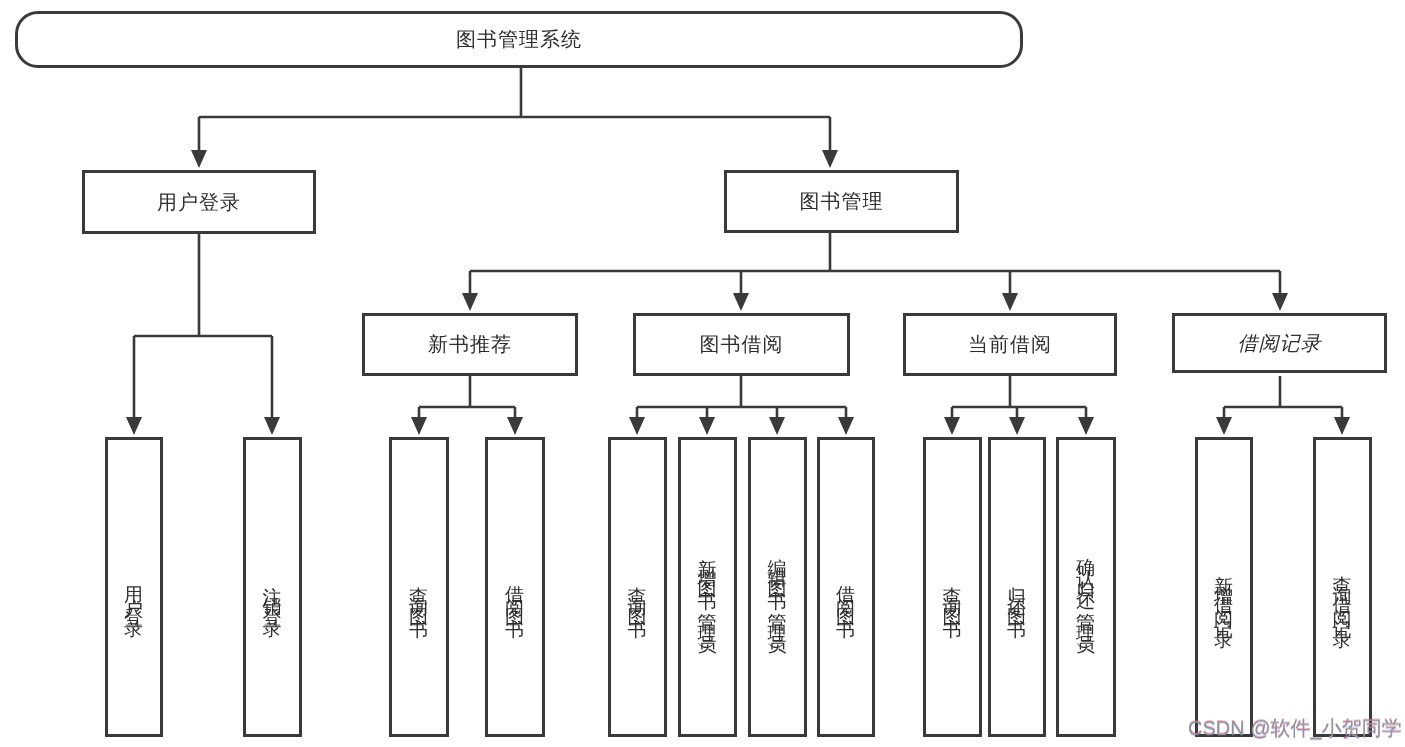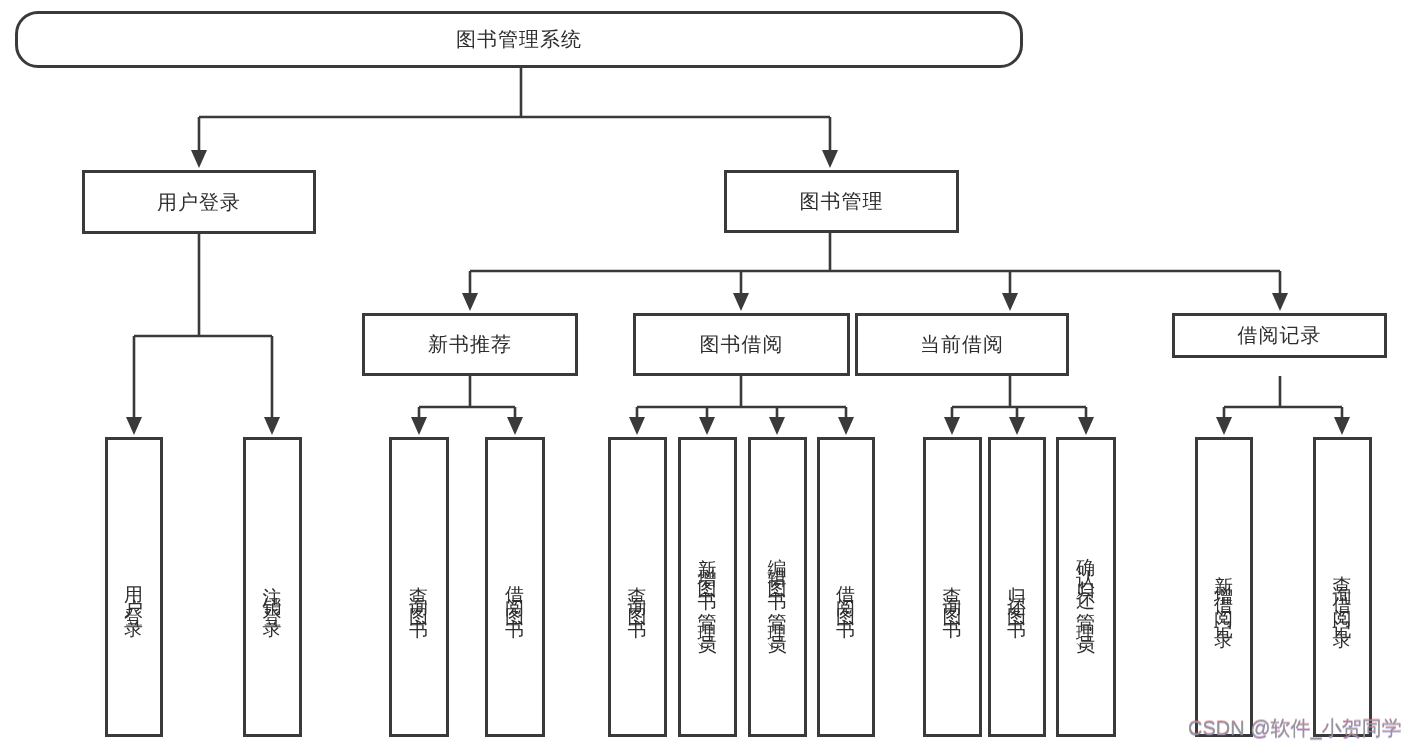--- a/index.html
+++ b/index.html
@@ -114,24 +114,24 @@
   <div class="box h" style="left:712px; top:170px; width:235px; height:63px;margin-left:12px;">
     <span>图书管理</span>
   </div>
 
   <div class="box h" style="left:362px; top:313px; width:216px; height:63px;">
     <span>新书推荐</span>
   </div>
   <div class="box h" style="left:633px; top:313px; width:217px; height:63px;">
     <span>图书借阅</span>
   </div>
-  <div class="box h" style="left:855px; top:313px; width:214px; height:63px;">
+  <div class="box h" style="left:903px; top:313px; width:214px; height:63px;">
     <span>当前借阅</span>
   </div>
-  <div class="box h" style="left:1172px; top:313px; width:215px; height:45px;">
+  <div class="box h" style="left:1172px; top:313px; width:215px; height:60px;font-style:italic;">
     <span>借阅记录</span>
   </div>
 
   <div class="box v" style="left:105px; top:437px; width:58px; height:300px;">
     <span class="vtext">用户登录</span>
   </div>
   <div class="box v" style="left:243px; top:437px; width:59px; height:300px;">
     <span class="vtext">注销登录</span>
   </div>
 

